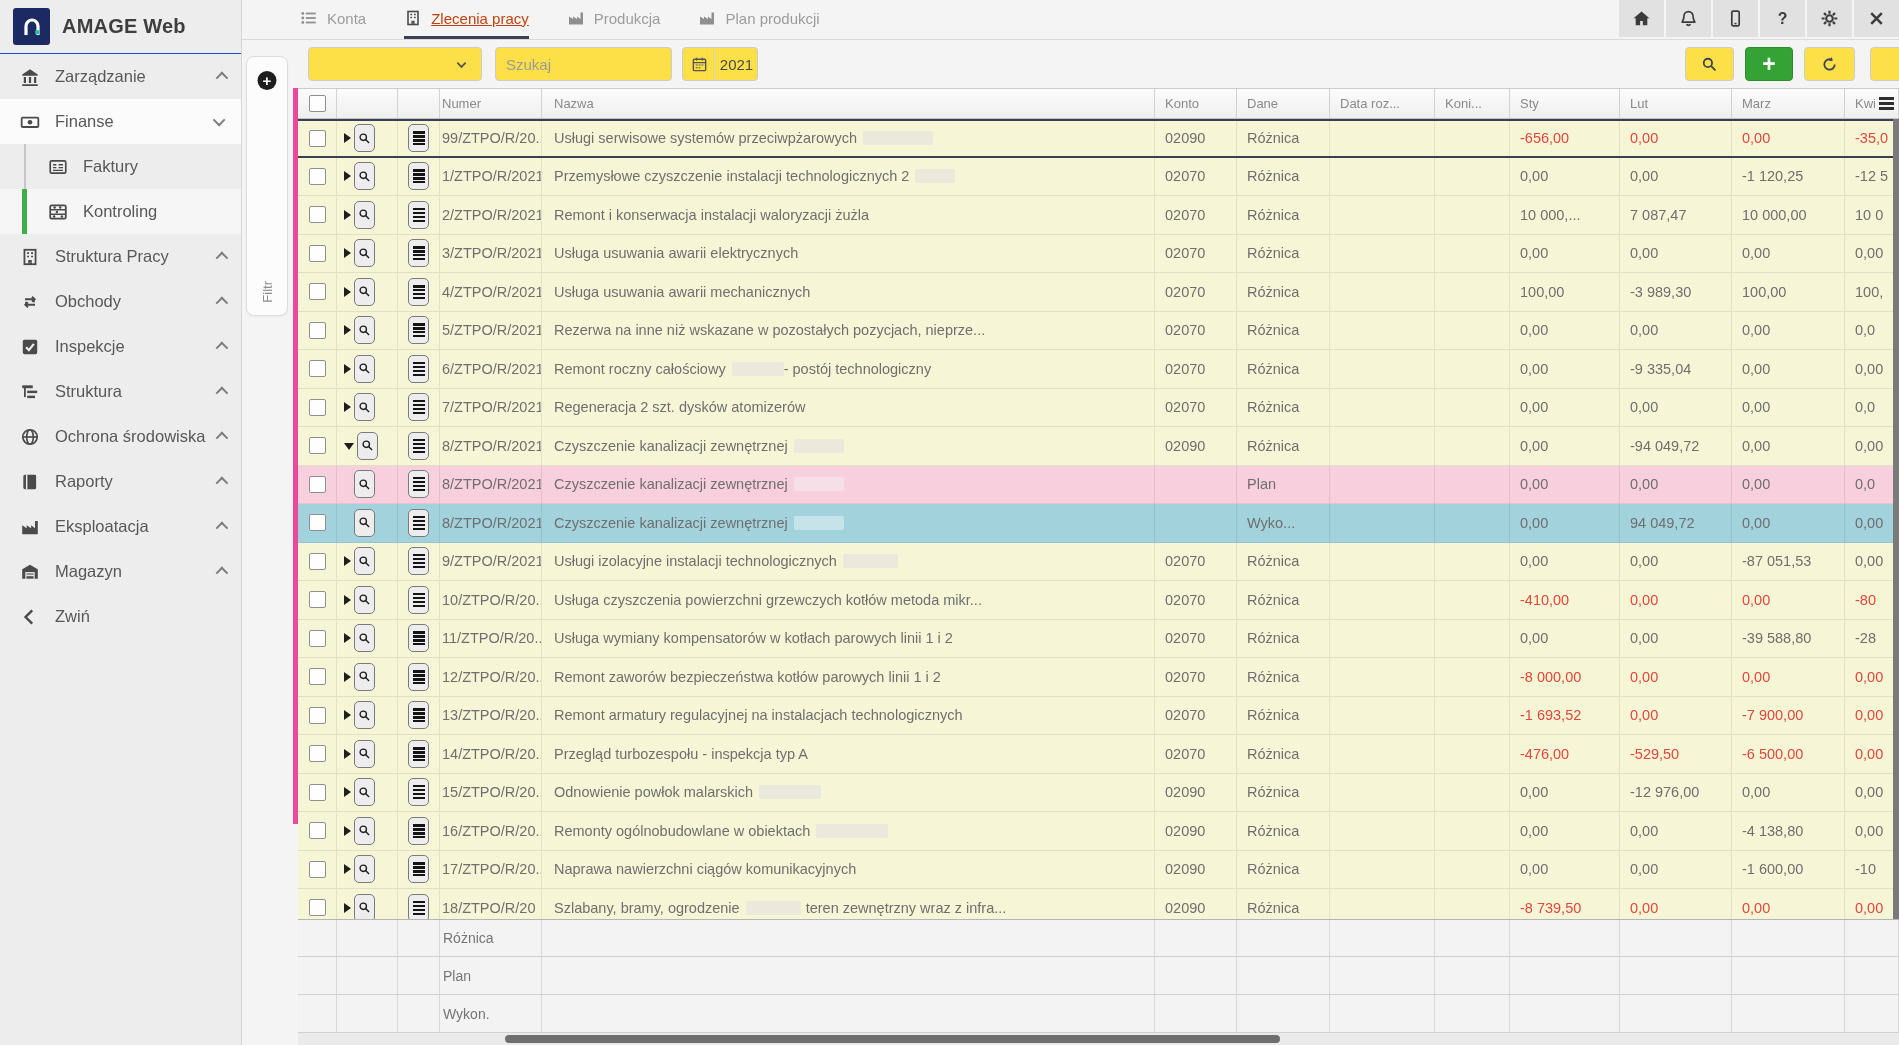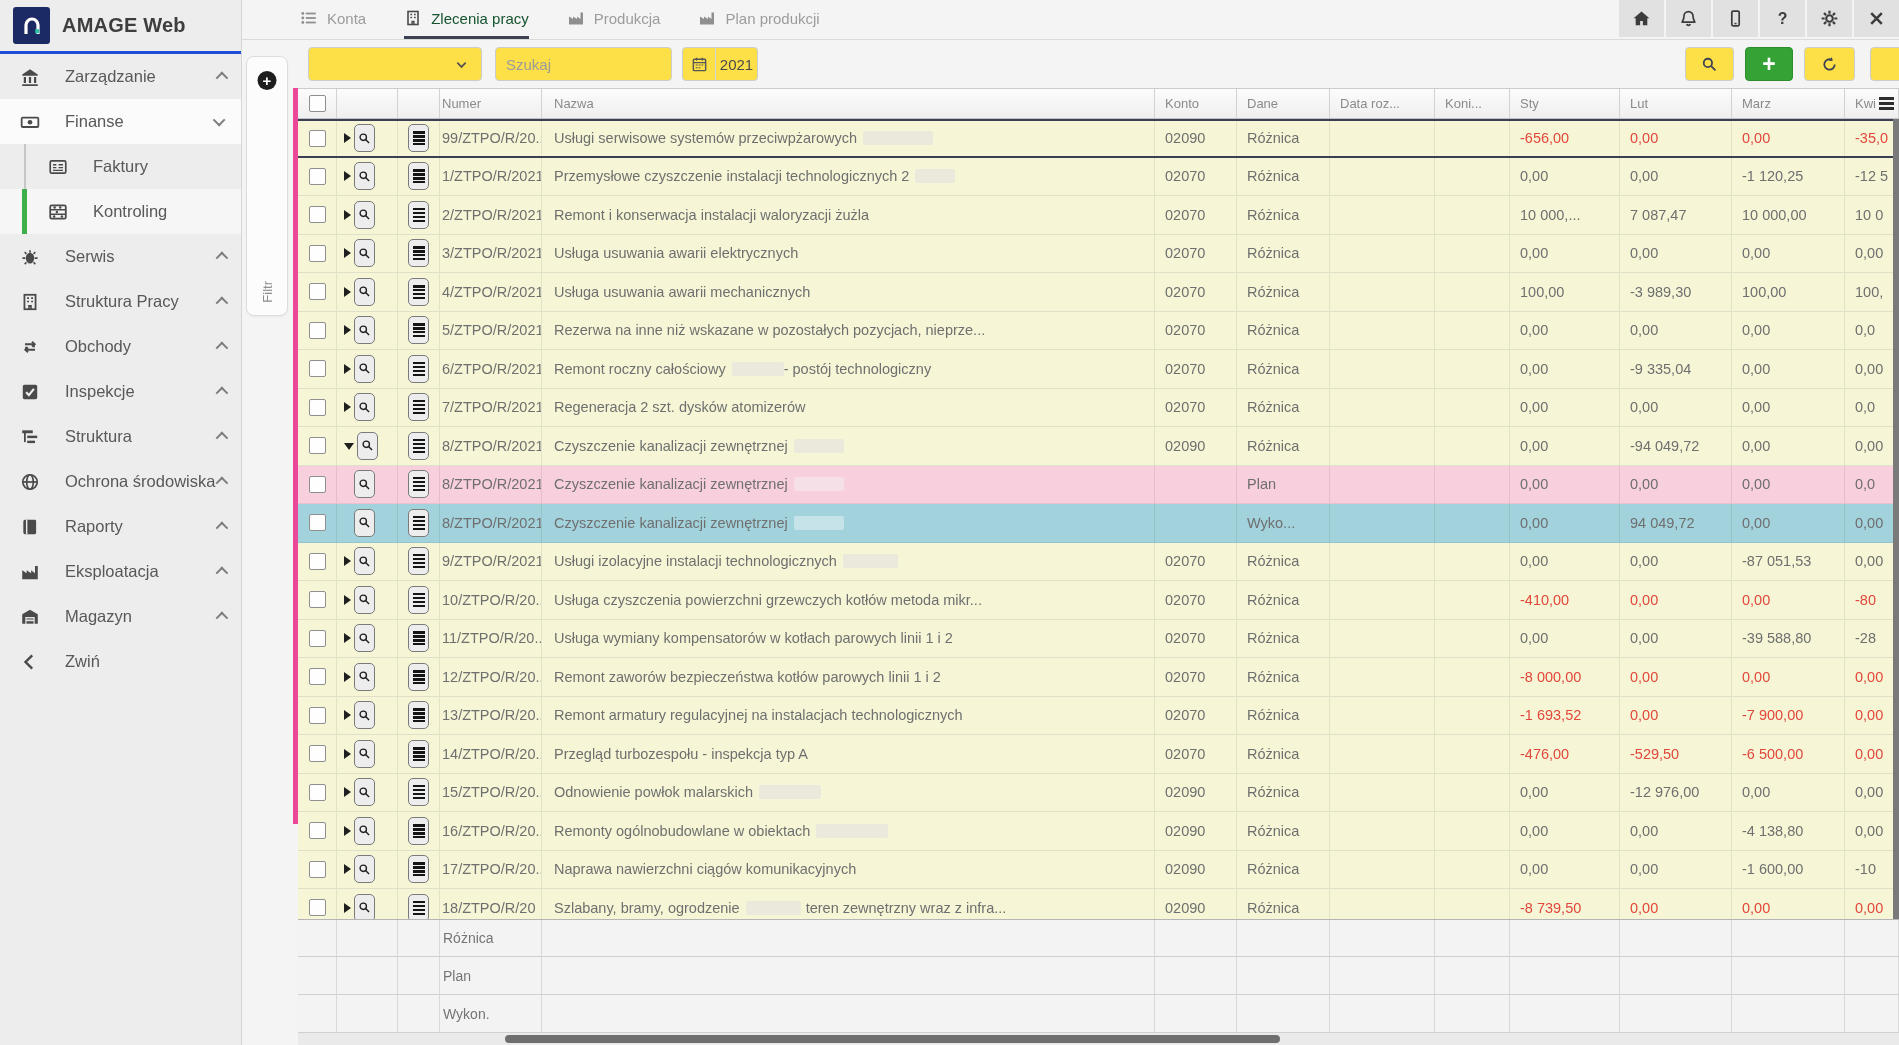--- a/index.html
+++ b/index.html
@@ -2,49 +2,49 @@
 <html style="--green: #3fb049; --btn-green: #35a235; --row-yellow: #f6f6d7; --row-pink: #f8cfdc; --row-blue: #a2d2dc; --neg-red: #e2473b;"><head>
 <meta charset="utf-8">
 <style>
   html,body{margin:0;padding:0;width:1899px;height:1045px;overflow:hidden;
     font-family:"Liberation Sans",sans-serif;background:#f4f4f4;}
   *{box-sizing:border-box;}
 
   
   #sidebar{position:absolute;left:0;top:0;width:242px;height:1045px;background:#ededed;
     border-right:1px solid #d6d6d6;}
-  #logo-row{height:54px;display:flex;align-items:center;padding-left:13px;border-bottom:3px solid #1d4ed8;}
+  #logo-row{height:54px;display:flex;align-items:center;padding-left:13px;border-bottom:1px solid #1d4ed8;}
   #logo-mark{width:37px;height:37px;background:#1c2a63;border-radius:3px;display:flex;
     align-items:center;justify-content:center;flex:none;}
   #logo-title{margin-left:12px;font-size:20px;font-weight:bold;color:#3e3e3e;letter-spacing:.2px;}
   .s-item{height:45px;display:flex;align-items:center;padding:0 16px 0 18px;position:relative;
     cursor:pointer;color:#585858;}
   .s-item .icon{width:24px;height:20px;color:#4a4a4a;flex:none;}
-  .s-item .lbl{margin-left:23px;font-size:16.5px;flex:1;white-space:nowrap;overflow:hidden;}
+  .s-item .lbl{margin-left:13px;font-size:16.5px;flex:1;white-space:nowrap;overflow:hidden;}
   .s-item.expanded{background:#fbfbfb;}
   .s-sub{padding-left:46px;}
   .s-sub::before{content:"";position:absolute;left:24px;top:0;bottom:0;width:2px;background:#c6c6c6;}
   .s-sub.active{background:#f6f6f6;}
   .s-sub.active::before{left:22px;width:5px;background:var(--green,#3fb049);}
   .chev{width:9px;height:9px;border-top:2px solid #7d7d7d;border-right:2px solid #7d7d7d;flex:none;}
   .chev.up{transform:rotate(-45deg) translateY(2px);}
   .chev.down{transform:rotate(135deg) translateY(2px);}
   .icon svg{width:100%;height:100%;display:block;}
 
   
   #content{position:absolute;left:242px;top:0;right:0;bottom:0;background:#f4f4f4;}
 
   
   #tabbar{position:absolute;left:0;top:0;right:0;height:40px;border-bottom:1px solid #dadada;
     display:flex;align-items:stretch;padding-left:58px;}
   .tab{display:flex;align-items:center;margin-right:38px;cursor:pointer;border-bottom:3px solid transparent;}
   .tab .icon{width:18px;height:18px;color:#8f8f8f;}
   .tab .lbl{margin-left:9px;font-size:15px;color:#9c9c9c;white-space:nowrap;}
   .tab.active{border-bottom-color:#3c4254;}
-  .tab.active .lbl{color:#14532d;}
+  .tab.active .lbl{color:#c2410c;text-decoration:underline;}
   .tab.active .icon{color:#4a4a4a;}
 
   
   #topicons{position:absolute;right:0;top:0;display:flex;gap:2px;}
   .t-btn{width:45px;height:37px;background:#e1e1e1;display:flex;align-items:center;justify-content:center;
     cursor:pointer;color:#3c3c3c;}
   .t-btn .icon{width:19px;height:19px;}
 
   
   #toolbar{position:absolute;left:0;top:40px;right:0;height:48px;}
@@ -183,30 +183,20 @@
             <circle cx="8" cy="9" r="1.1" fill="currentColor"></circle>
             <circle cx="5.5" cy="13" r="1.1" fill="currentColor"></circle>
             <circle cx="12.5" cy="13" r="1.1" fill="currentColor"></circle>
           </svg>
         </span>
         <span class="lbl">Kontroling</span>
       </div>
       <div class="s-item">
         <span class="icon">
           <svg viewBox="0 0 18 18">
-            <ellipse cx="9" cy="10" rx="3.8" ry="4.8" fill="currentColor"></ellipse>
-            <path d="M9 5.2V3M5.8 6.2 4.2 4.6M12.2 6.2l1.6-1.6M4.8 10H2.2M15.8 10h-2.6M5.8 13.8 4.2 15.4M12.2 13.8l1.6 1.6" stroke="currentColor" stroke-width="1.4" fill="none"></path>
-          </svg>
-        </span>
-        <span class="lbl">Serwis</span>
-        <span class="chev up"></span>
-      </div>
-      <div class="s-item">
-        <span class="icon">
-          <svg viewBox="0 0 18 18">
             <rect x="4" y="2.5" width="10" height="13" fill="none" stroke="currentColor" stroke-width="1.6"></rect>
             <path d="M6.4 5.5h1.7M10 5.5h1.7M6.4 8.5h1.7M10 8.5h1.7M8.1 15.5v-3h1.8v3" stroke="currentColor" stroke-width="1.4" fill="none"></path>
           </svg>
         </span>
         <span class="lbl">Struktura Pracy</span>
         <span class="chev up"></span>
       </div>
       <div class="s-item">
         <span class="icon">
           <svg viewBox="0 0 18 18" fill="none" stroke="currentColor" stroke-width="1.7">

